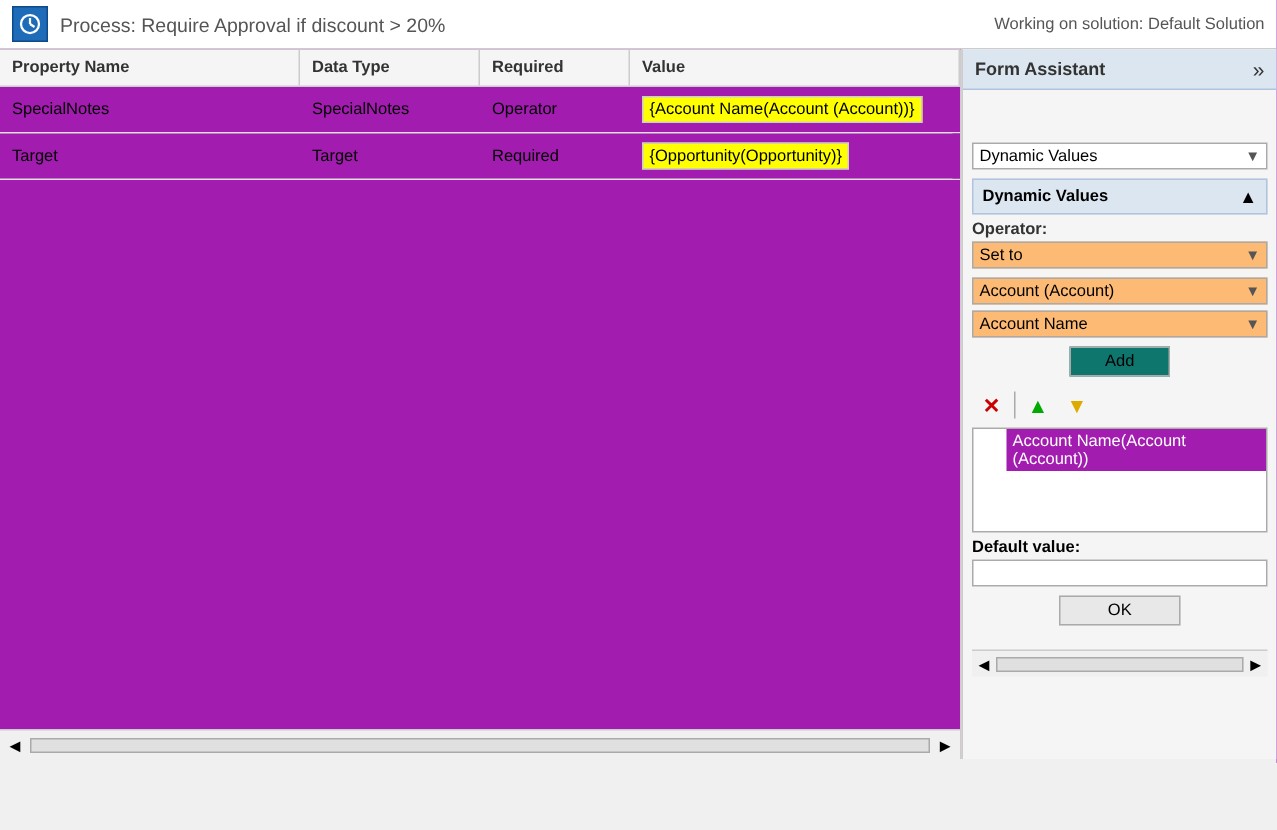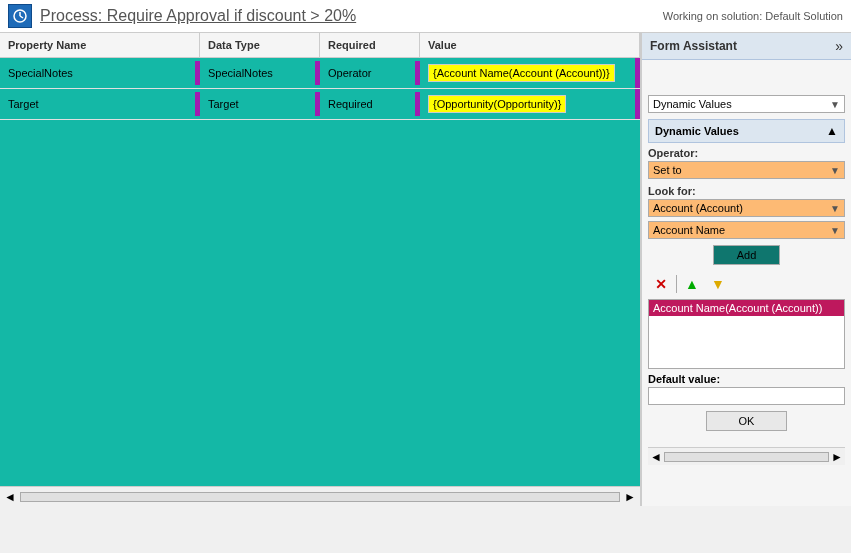--- a/index.html
+++ b/index.html
@@ -1,27 +1,27 @@
 <!DOCTYPE html>
 <html><head>
   <meta charset="utf-8">
   <style>
     * { box-sizing: border-box; margin: 0; padding: 0; }
     body { font-family: 'Segoe UI', Tahoma, Geneva, Verdana, sans-serif; font-size: 12px; background: #f0f0f0; color: #000; width: 851px; height: 553px; overflow: hidden; }
 
     .top-bar { background: #fff; padding: 4px 8px; display: flex; align-items: center; justify-content: space-between; border-bottom: 1px solid #ccc; }
     .top-bar-left { display: flex; align-items: center; gap: 8px; }
     .process-icon { width: 24px; height: 24px; background: #1e6bb8; display: flex; align-items: center; justify-content: center; color: white; font-size: 10px; border: 1px solid #0e4a8a; }
-    .process-title { font-size: 16px; color: #555; text-decoration: underline; }
+    .process-title { font-size: 13px; color: #555; }
     .main-title { font-size: 16px; font-weight: bold; color: #1e3a6e; }
     .working-on { font-size: 11px; color: #555; }
 
     .content-area { display: flex; height: calc(553px - 80px); }
 
-    .left-panel { flex: 1; background: #14b8a6; border-right: 1px solid #ccc; display: flex; flex-direction: column; }
+    .left-panel { flex: 1; background: #a21caf; border-right: 1px solid #ccc; display: flex; flex-direction: column; }
 
     .table-header { display: flex; background: #f5f5f5; border-bottom: 1px solid #ccc; }
     .table-header-cell { padding: 6px 8px; font-weight: bold; font-size: 11px; color: #333; border-right: 1px solid #ccc; }
     .col-property { width: 200px; }
     .col-datatype { width: 120px; }
     .col-required { width: 100px; }
     .col-value { flex: 1; }
 
     .table-row { display: flex; border-bottom: 1px solid #e0e0e0; align-items: center; }
     .table-cell { padding: 6px 8px; font-size: 11px; border-right: 5px solid #a21caf; }
@@ -57,21 +57,21 @@
 
     .action-bar { display: flex; align-items: center; gap: 4px; padding: 4px 2px; }
     .icon-btn { width: 22px; height: 22px; display: flex; align-items: center; justify-content: center; cursor: pointer; border: none; background: none; font-size: 14px; }
     .icon-btn-x { color: #cc0000; font-weight: bold; font-size: 14px; }
     .icon-up { color: #00aa00; font-size: 14px; }
     .icon-down { color: #ddaa00; font-size: 14px; }
     .separator { width: 1px; height: 18px; background: #aaa; }
 
     .list-box { width: 100%; height: 70px; border: 1px solid #aaa; background: #fff; overflow-y: auto; }
     .list-item { padding: 2px 4px; font-size: 11px; cursor: pointer; }
-    .list-item.selected { background: #be185d; color: #fff; }
+    .list-item.selected { background: #a21caf; color: #fff; margin-left: 22px; }
 
     .default-value-label { font-size: 11px; font-weight: bold; margin: 4px 0 2px 0; }
     .default-value-input { width: 100%; border: 1px solid #aaa; background: #fff; height: 18px; padding: 1px 3px; font-size: 11px; }
 
     .ok-btn { display: block; margin: 6px auto 16px auto; padding: 3px 32px; background: #e8e8e8; border: 1px solid #aaa; cursor: pointer; font-size: 11px; }
 
     .bottom-bar { height: 20px; background: #f0f0f0; border-top: 1px solid #ccc; display: flex; align-items: center; justify-content: space-between; padding: 0 4px; }
     .scroll-left { cursor: pointer; font-size: 12px; }
     .scroll-track { flex: 1; height: 10px; background: #e0e0e0; border: 1px solid #aaa; margin: 0 4px; }
     .scroll-right { cursor: pointer; font-size: 12px; }
@@ -160,21 +160,20 @@
       <div class="field-group">
         <div class="label">Operator:</div>
         <div class="select-box">
           <span>Set to</span>
           <span class="dropdown-arrow">▼</span>
         </div>
       </div>
 
       
       <div class="field-group">
-        <div class="label">Look for:</div>
         <div class="select-box">
           <span>Account (Account)</span>
           <span class="dropdown-arrow">▼</span>
         </div>
         <div class="select-box">
           <span>Account Name</span>
           <span class="dropdown-arrow">▼</span>
         </div>
       </div>
 

